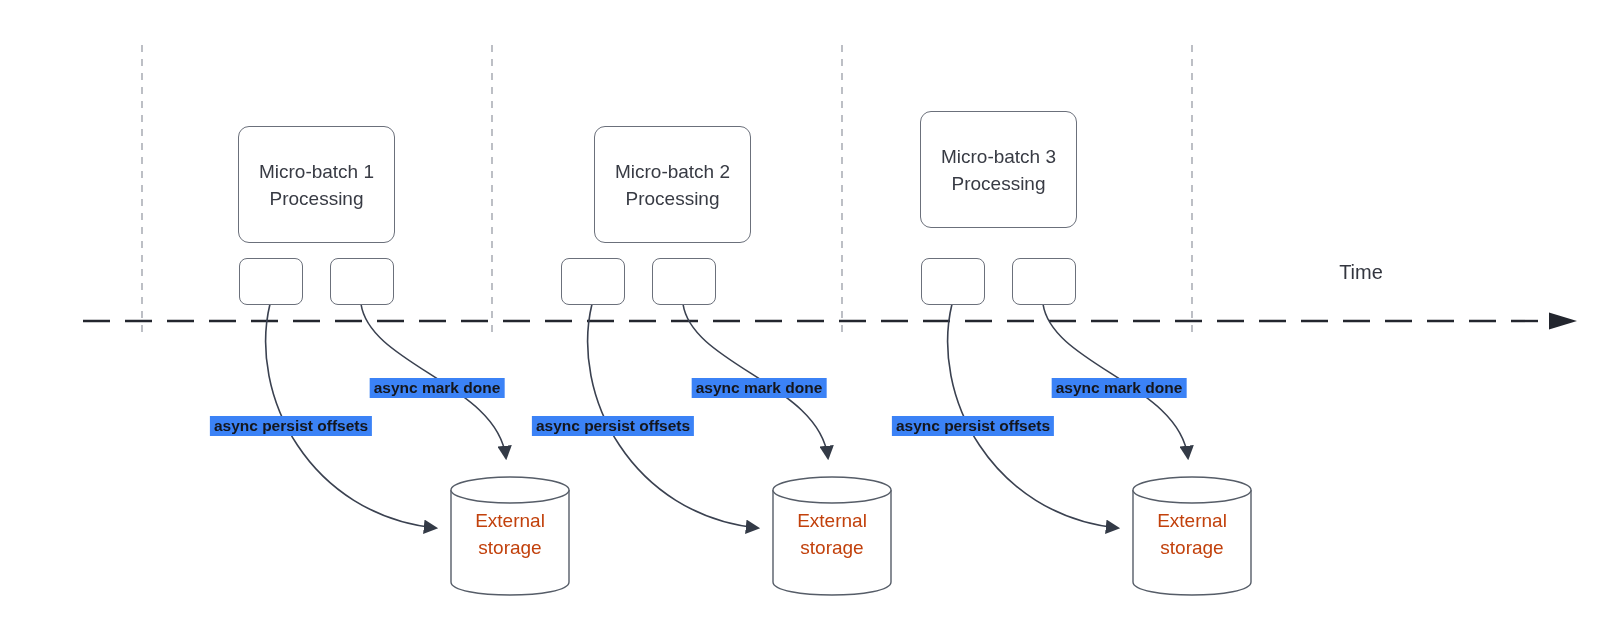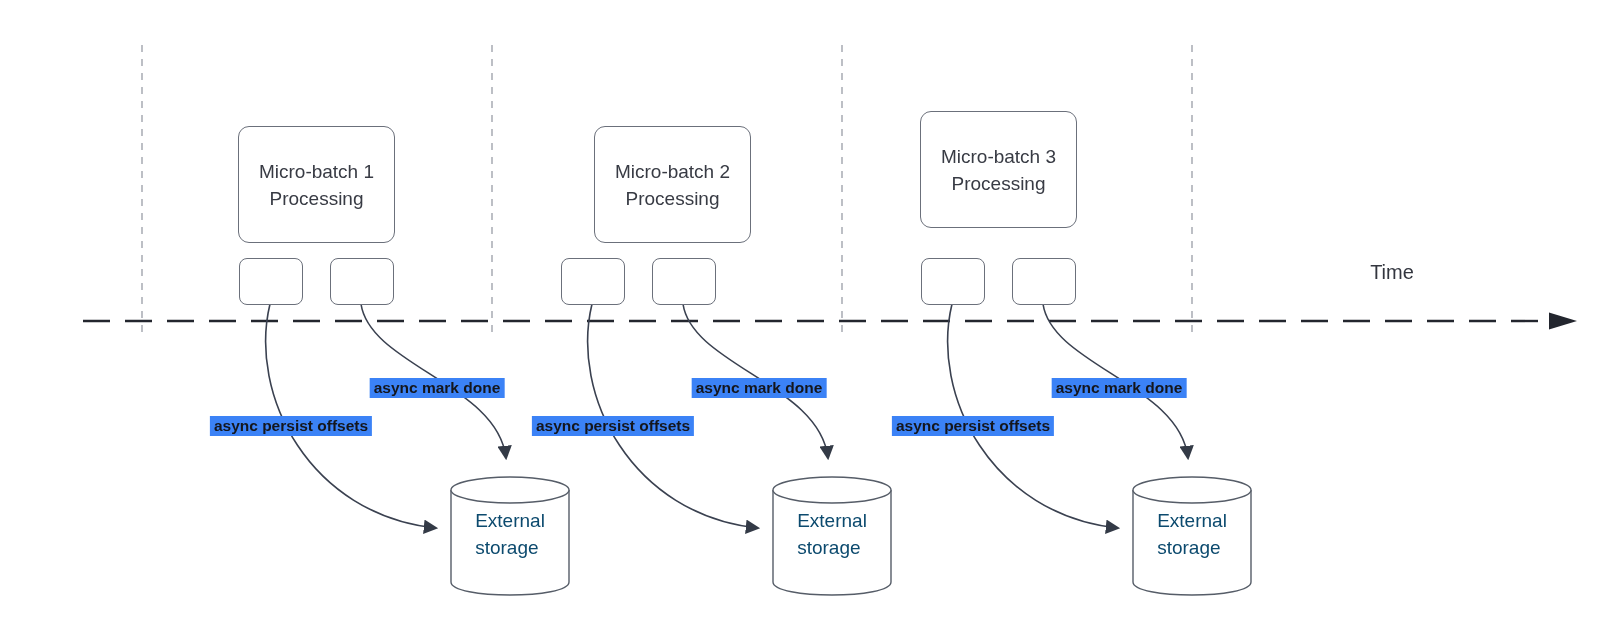--- a/index.html
+++ b/index.html
@@ -31,22 +31,22 @@
     position:absolute;
     transform:translate(-50%,-50%);
     background:#3b82f6;
     padding:1px 4px;
     font-size:15.5px;font-weight:bold;color:#14161c;
     white-space:nowrap;
   }
   .storage-label{
     position:absolute;
     transform:translate(-50%,-50%);
-    text-align:left;
-    color:#0c4a6e;font-size:19px;line-height:27px;
+    text-align:center;
+    color:#c2410c;font-size:19px;line-height:27px;
     white-space:nowrap;
   }
   .time-label{
     position:absolute;
     transform:translate(-50%,-50%);
     color:#33363f;font-size:20px;
     white-space:nowrap;
   }
 </style>
 </head>
@@ -139,15 +139,15 @@
     <div class="small-box" style="left:239px;top:258px;"></div>
     <div class="small-box" style="left:330px;top:258px;"></div>
     <div class="flow-label" style="left:291px;top:426px;">async persist offsets</div>
     <div class="flow-label" style="left:437px;top:388px;">async mark done</div>
     <div class="storage-label" style="left:510px;top:534px;">
       <div>External</div>
       <div>storage</div>
     </div>
   </div>
 
-  <div class="time-label" style="left:1392px;top:272px;">Time</div>
+  <div class="time-label" style="left:1361px;top:272px;">Time</div>
 
 </div>
 
 </body></html>

